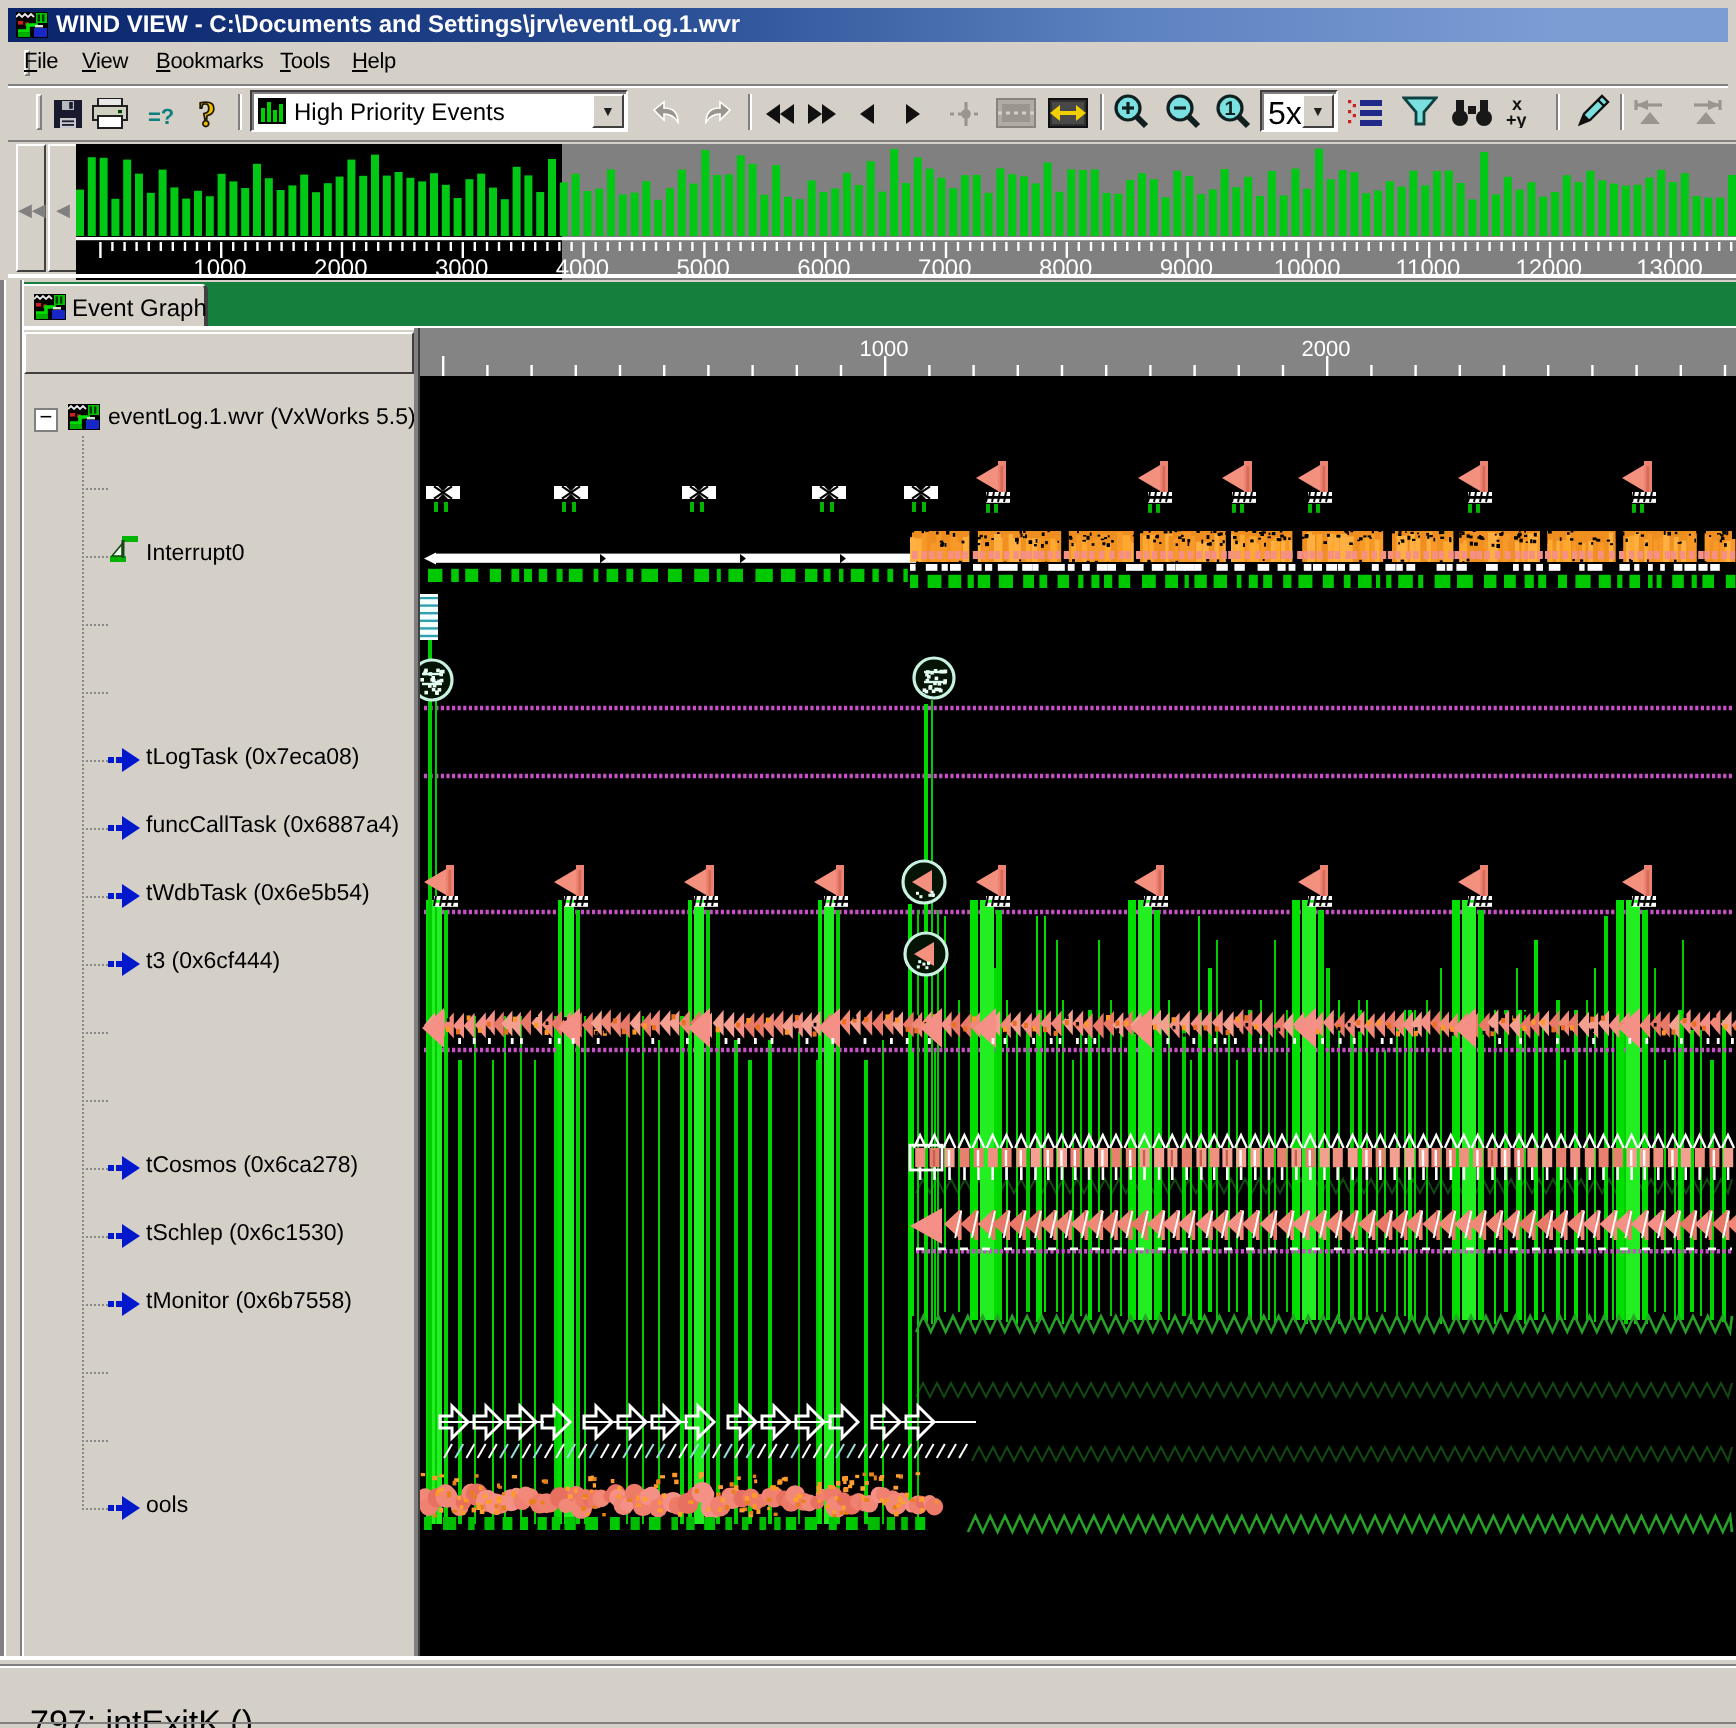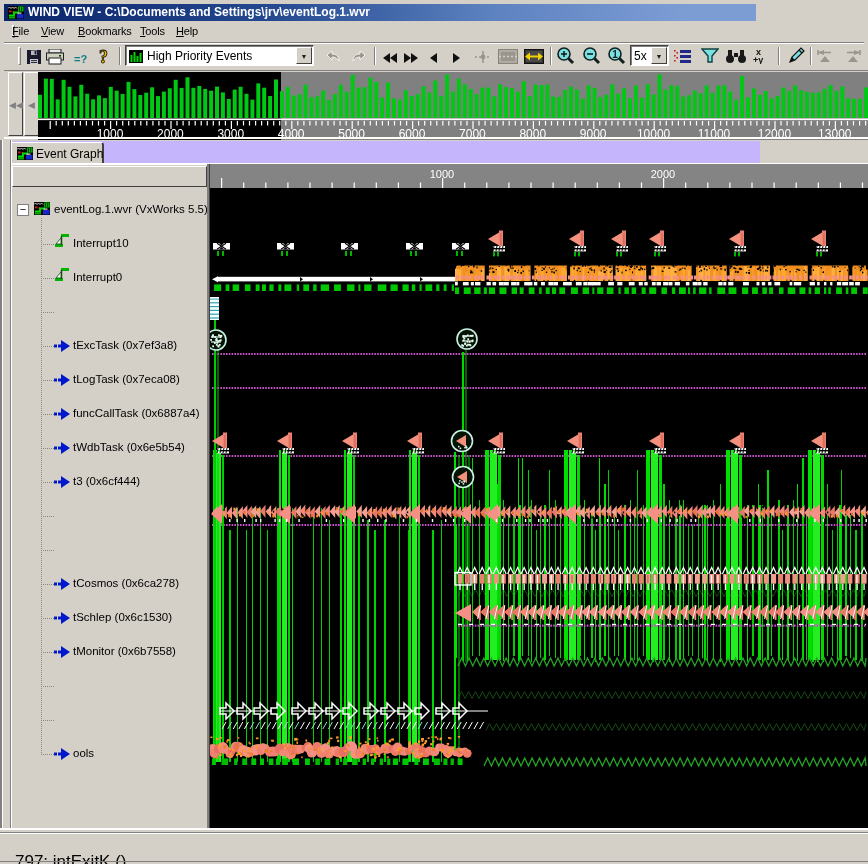--- a/index.html
+++ b/index.html
@@ -1,42 +1,42 @@
 <!DOCTYPE html>
 <html><head><meta charset="utf-8">
 <style>
 * { margin:0; padding:0; box-sizing:border-box; }
 html,body { width:868px; height:864px; overflow:hidden; font-family:"Liberation Sans", sans-serif; }
 body { background:#d4d0c8; position:relative; }
-#titlebar { position:absolute; left:4px; top:4px; width:752px; height:17px;
+#titlebar { position:absolute; left:4px; top:4px; width:860px; height:17px;
   background:linear-gradient(90deg,#0a246a 0%,#24488f 35%,#5d82c0 65%,#7c9cd4 90%);
   color:#fff; font-weight:bold; font-size:12px; line-height:17px; }
 #titlebar .txt { position:absolute; left:24px; top:0 }
 #wvicon { position:absolute; left:4px; top:2px; }
 #menubar { position:absolute; left:4px; top:23px; width:860px; height:19px; font-size:11px; letter-spacing:-0.15px; color:#000; }
 #menubar span { position:absolute; top:2px; }
 #menubar u { text-decoration:underline; }
 .mgrip { position:absolute; left:8px; top:3px; width:3px; height:13px; border-top:1px solid #fff; border-left:1px solid #fff; border-right:1px solid #808080; border-bottom:1px solid #808080; background:#d4d0c8; }
 #mline { position:absolute; left:4px; top:42px; width:860px; height:2px; border-top:1px solid #808080; border-bottom:1px solid #ffffff; }
 #toolbar { position:absolute; left:4px; top:44px; width:860px; height:25px; }
 .tsep { position:absolute; top:3px; width:3px; height:18px; border-top:1px solid #fff; border-left:1px solid #fff; border-right:1px solid #808080; border-bottom:1px solid #808080; background:#d4d0c8; }
 .tsep2 { position:absolute; top:3px; width:2px; height:18px; border-left:1px solid #808080; border-right:1px solid #ffffff; }
 .ti { position:absolute; }
 #toolbar .ti { top:2px; }
 #evcombo { position:absolute; left:121px; top:1px; width:189px; height:21px; background:#fff; border:1px solid; border-color:#404040 #fff #fff #404040; box-shadow:inset 1px 1px 0 #808080; }
 #evicon { position:absolute; left:3px; top:3px; }
 #evtext { position:absolute; left:21px; top:3px; font-size:12px; }
 #evbtn, #zoombtn { position:absolute; right:1px; top:1px; bottom:1px; width:16px; background:#d4d0c8; border:1px solid; border-color:#fff #404040 #404040 #fff; font-size:7px; text-align:center; line-height:17px; color:#202020; }
 #zoomcombo { position:absolute; left:626px; top:1px; width:39px; height:21px; background:#fff; border:1px solid; border-color:#404040 #fff #fff #404040; box-shadow:inset 1px 1px 0 #808080; }
-#zoomtext { position:absolute; left:3px; top:3px; font-size:12px; }
+#zoomtext { position:absolute; left:3px; top:3px; font-size:16px; }
 #histo { position:absolute; left:4px; top:70px; width:864px; height:70px; background:#d4d0c8; border-top:1px solid #808080; }
 .hbtn { position:absolute; top:1px; width:15px; height:64px; background:#d4d0c8; border:1px solid; border-color:#fff #404040 #404040 #fff; color:#808080; font-size:9px; text-align:center; line-height:64px; }
 #histsvg { position:absolute; left:34px; top:1px; }
 #histbot { position:absolute; left:0; top:66px; width:864px; height:2px; background:#fff; }
-#tabrow { position:absolute; left:4px; top:140px; width:756px; height:23px; background:#c4b5fd; border-top:1px solid #d4d0c8; }
+#tabrow { position:absolute; left:4px; top:140px; width:864px; height:23px; background:#15803d; border-top:1px solid #d4d0c8; }
 #tab { position:absolute; left:4px; top:1px; width:96px; height:22px; background:#d4d0c8; border-left:1px solid #fff; border-top:1px solid #fff; border-right:2px solid #404040; border-radius:3px 3px 0 0; font-size:12px; }
 #tab .ticn { position:absolute; left:8px; top:4px; }
 #tab .ttxt { position:absolute; left:27px; top:4px; white-space:nowrap; }
 #contenttop { position:absolute; left:0; top:0; width:868px; height:2px; background:#fff; }
 #leftedge { position:absolute; left:0; top:140px; width:12px; height:688px; background:#d4d0c8; border-left:2px solid #808080; }
 #leftedge .l1 { position:absolute; left:0; top:0; width:1px; height:100%; background:#fff; }
 #leftedge .l2 { position:absolute; right:0; top:0; width:2px; height:100%; background:#fff; border-left:1px solid #808080; }
 #treepanel { position:absolute; left:12px; top:166px; width:195px; height:662px; background:#d4d0c8; overflow:hidden; }
 #treehead { position:absolute; left:0px; top:0px; width:195px; height:21px; background:#d4d0c8; border:1px solid; border-color:#fff #404040 #404040 #fff; }
 #vline { position:absolute; left:29px; top:52px; width:1px; height:536px; background-image:linear-gradient(#888 50%, transparent 50%); background-size:1px 2px; }
@@ -577,49 +577,32 @@
           <rect x="1" y="4.5" width="2.6" height="1.8" fill="#cc2020"></rect>
           <rect x="4.6" y="5.2" width="1.8" height="1.8" fill="#cc2020"></rect>
           <path d="M1 9.5 L6 9.5 L6 6.5 L11 6.5" stroke="#00e000" fill="none" stroke-width="1.8"></path>
           <rect x="1" y="10.5" width="6" height="2" fill="#00b000"></rect>
           <rect x="9" y="8" width="6.5" height="4.5" fill="#1828c8"></rect>
           <rect x="9.5" y="6.5" width="4" height="1.2" fill="#e0e0e0"></rect>
         </svg></span>
       <span class="tlabel" style="left:42px">eventLog.1.wvr (VxWorks 5.5)</span>
     </div>
     <div class="hstub" style="top:78px"></div>
-    <div class="trow" style="top:70px">
-      <span class="ticon" style="left:42px;top:-2px"><svg width="16" height="15" viewBox="0 0 16 15">
-          <rect x="7" y="0" width="8" height="3" fill="#00b400"></rect>
-          <rect x="1" y="10" width="8" height="3" fill="#00b400"></rect>
-          <line x1="7.5" y1="2" x2="7.5" y2="11" stroke="#184818" stroke-width="1.5"></line>
-          <polygon points="2,10 7,4 7,10" fill="#e8ffe8" stroke="#184818" stroke-width="0.8"></polygon>
-        </svg></span>
-      <span class="tlabel" style="left:61px">Interrupt10</span>
-    </div>
     <div class="hstub" style="top:112px"></div>
     <div class="trow" style="top:104px">
       <span class="ticon" style="left:42px;top:-2px"><svg width="16" height="15" viewBox="0 0 16 15">
           <rect x="7" y="0" width="8" height="3" fill="#00b400"></rect>
           <rect x="1" y="10" width="8" height="3" fill="#00b400"></rect>
           <line x1="7.5" y1="2" x2="7.5" y2="11" stroke="#184818" stroke-width="1.5"></line>
           <polygon points="2,10 7,4 7,10" fill="#e8ffe8" stroke="#184818" stroke-width="0.8"></polygon>
         </svg></span>
       <span class="tlabel" style="left:61px">Interrupt0</span>
     </div>
     <div class="hstub" style="top:146px"></div>
     <div class="hstub" style="top:180px"></div>
-    <div class="trow" style="top:172px">
-      <span class="ticon" style="left:42px;top:2px"><svg width="16" height="12" viewBox="0 0 16 12">
-          <rect x="0" y="4.5" width="3" height="3" fill="#0018cc"></rect>
-          <rect x="4" y="4.5" width="4" height="3" fill="#0018cc"></rect>
-          <polygon points="7,0 16,6 7,12" fill="#0018cc"></polygon>
-        </svg></span>
-      <span class="tlabel" style="left:61px">tExcTask (0x7ef3a8)</span>
-    </div>
     <div class="hstub" style="top:214px"></div>
     <div class="trow" style="top:206px">
       <span class="ticon" style="left:42px;top:2px"><svg width="16" height="12" viewBox="0 0 16 12">
           <rect x="0" y="4.5" width="3" height="3" fill="#0018cc"></rect>
           <rect x="4" y="4.5" width="4" height="3" fill="#0018cc"></rect>
           <polygon points="7,0 16,6 7,12" fill="#0018cc"></polygon>
         </svg></span>
       <span class="tlabel" style="left:61px">tLogTask (0x7eca08)</span>
     </div>
     <div class="hstub" style="top:248px"></div>

